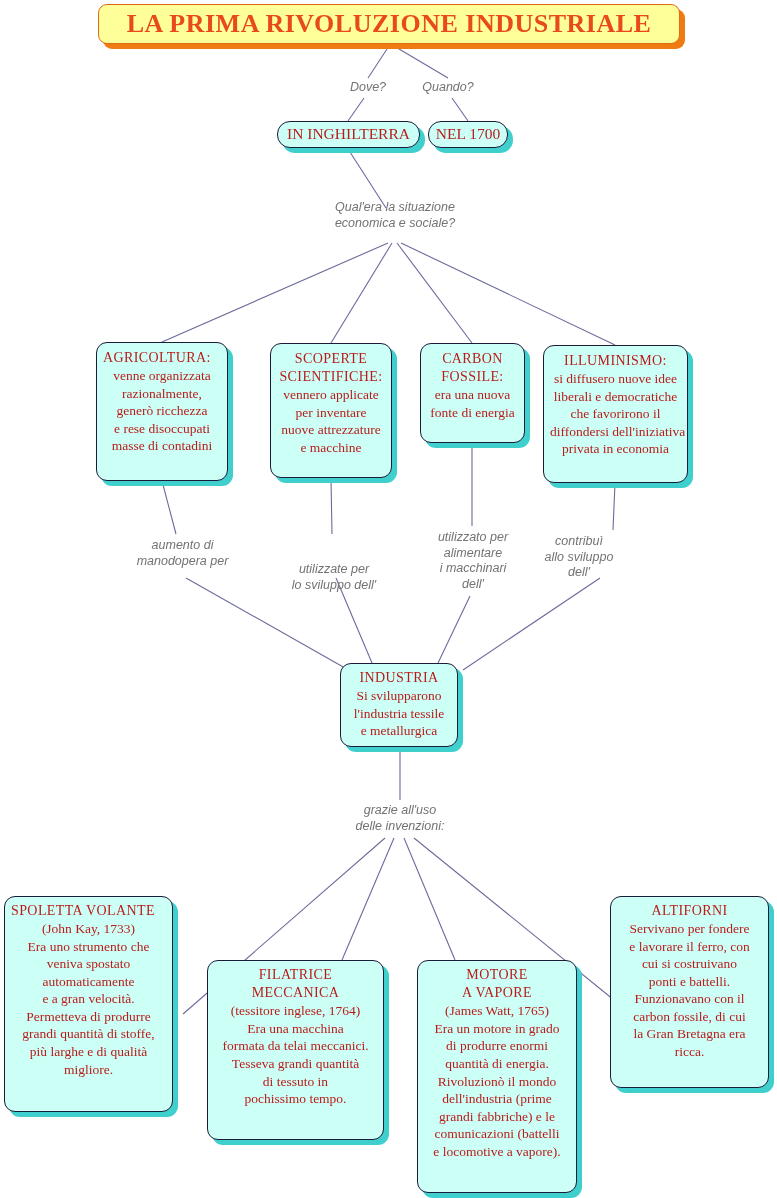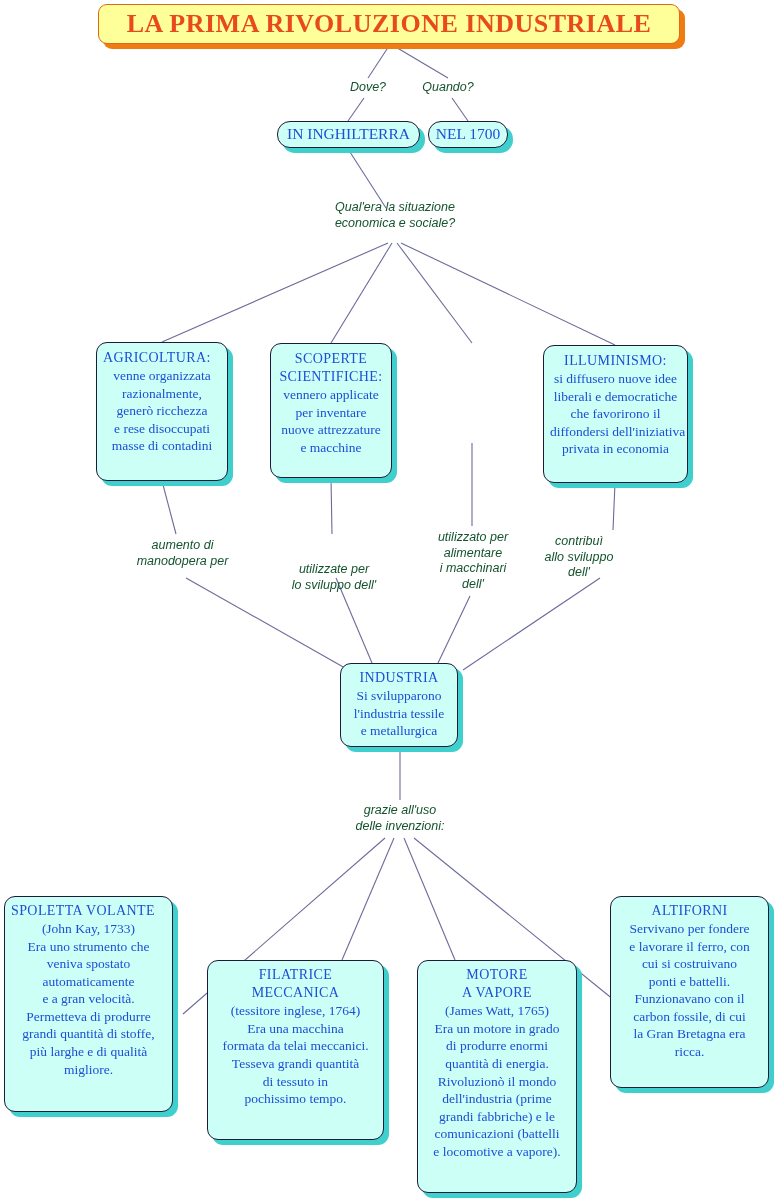--- a/index.html
+++ b/index.html
@@ -11,21 +11,21 @@
   svg.links{position:absolute;left:0;top:0;width:777px;height:1198px;}
   svg.links line{stroke:#6b6b9b;stroke-width:1.1;}
 
   
   .node{
     position:absolute;
     box-sizing:border-box;
     background:#ccfff5;
     border:1.6px solid #1b1b3a;
     border-radius:11px;
-    color:#1d4ed8;
+    color:#b91c1c;
     text-align:center;
     line-height:1.30;
     box-shadow:5px 5px 0 0 #3fd0ce;
     padding:4px 6px;
     font-family:"Liberation Serif","DejaVu Serif",serif;
   }
   .node .ln{display:block;white-space:nowrap;}
   .node.small{font-size:15.5px;}
   .node.body{font-size:13.5px;}
   .node .hd{font-size:14px;letter-spacing:.4px;}
@@ -46,21 +46,21 @@
     font-weight:bold;
     font-size:26px;
     letter-spacing:.5px;
     font-family:"Liberation Serif","DejaVu Serif",serif;
     white-space:nowrap;
   }
 
   
   .lbl{
     position:absolute;
-    color:#14532d;
+    color:#737373;
     font-family:"Liberation Sans","DejaVu Sans",sans-serif;
     font-style:italic;
     font-size:12.5px;
     line-height:1.25;
     text-align:center;
     white-space:nowrap;
   }
   .lbl span{display:block;}
 
   
@@ -160,20 +160,26 @@
 
   <div class="node body" style="left:270px;top:343px;width:122px;height:135px;padding-top:6px;">
     <span class="ln hd">SCOPERTE</span>
     <span class="ln hd">SCIENTIFICHE:</span>
     <span class="ln">vennero applicate</span>
     <span class="ln">per inventare</span>
     <span class="ln">nuove attrezzature</span>
     <span class="ln">e macchine</span>
   </div>
 
+  <div class="node body" style="left:420px;top:343px;width:105px;height:100px;padding-top:6px;">
+    <span class="ln hd">CARBON</span>
+    <span class="ln hd">FOSSILE:</span>
+    <span class="ln">era una nuova</span>
+    <span class="ln">fonte di energia</span>
+  </div>
 
   <div class="node body" style="left:543px;top:345px;width:145px;height:138px;padding-top:6px;">
     <span class="ln hd">ILLUMINISMO:</span>
     <span class="ln">si diffusero nuove idee</span>
     <span class="ln">liberali e democratiche</span>
     <span class="ln">che favorirono il</span>
     <span class="ln">diffondersi dell'iniziativa</span>
     <span class="ln">privata in economia</span>
   </div>
 

